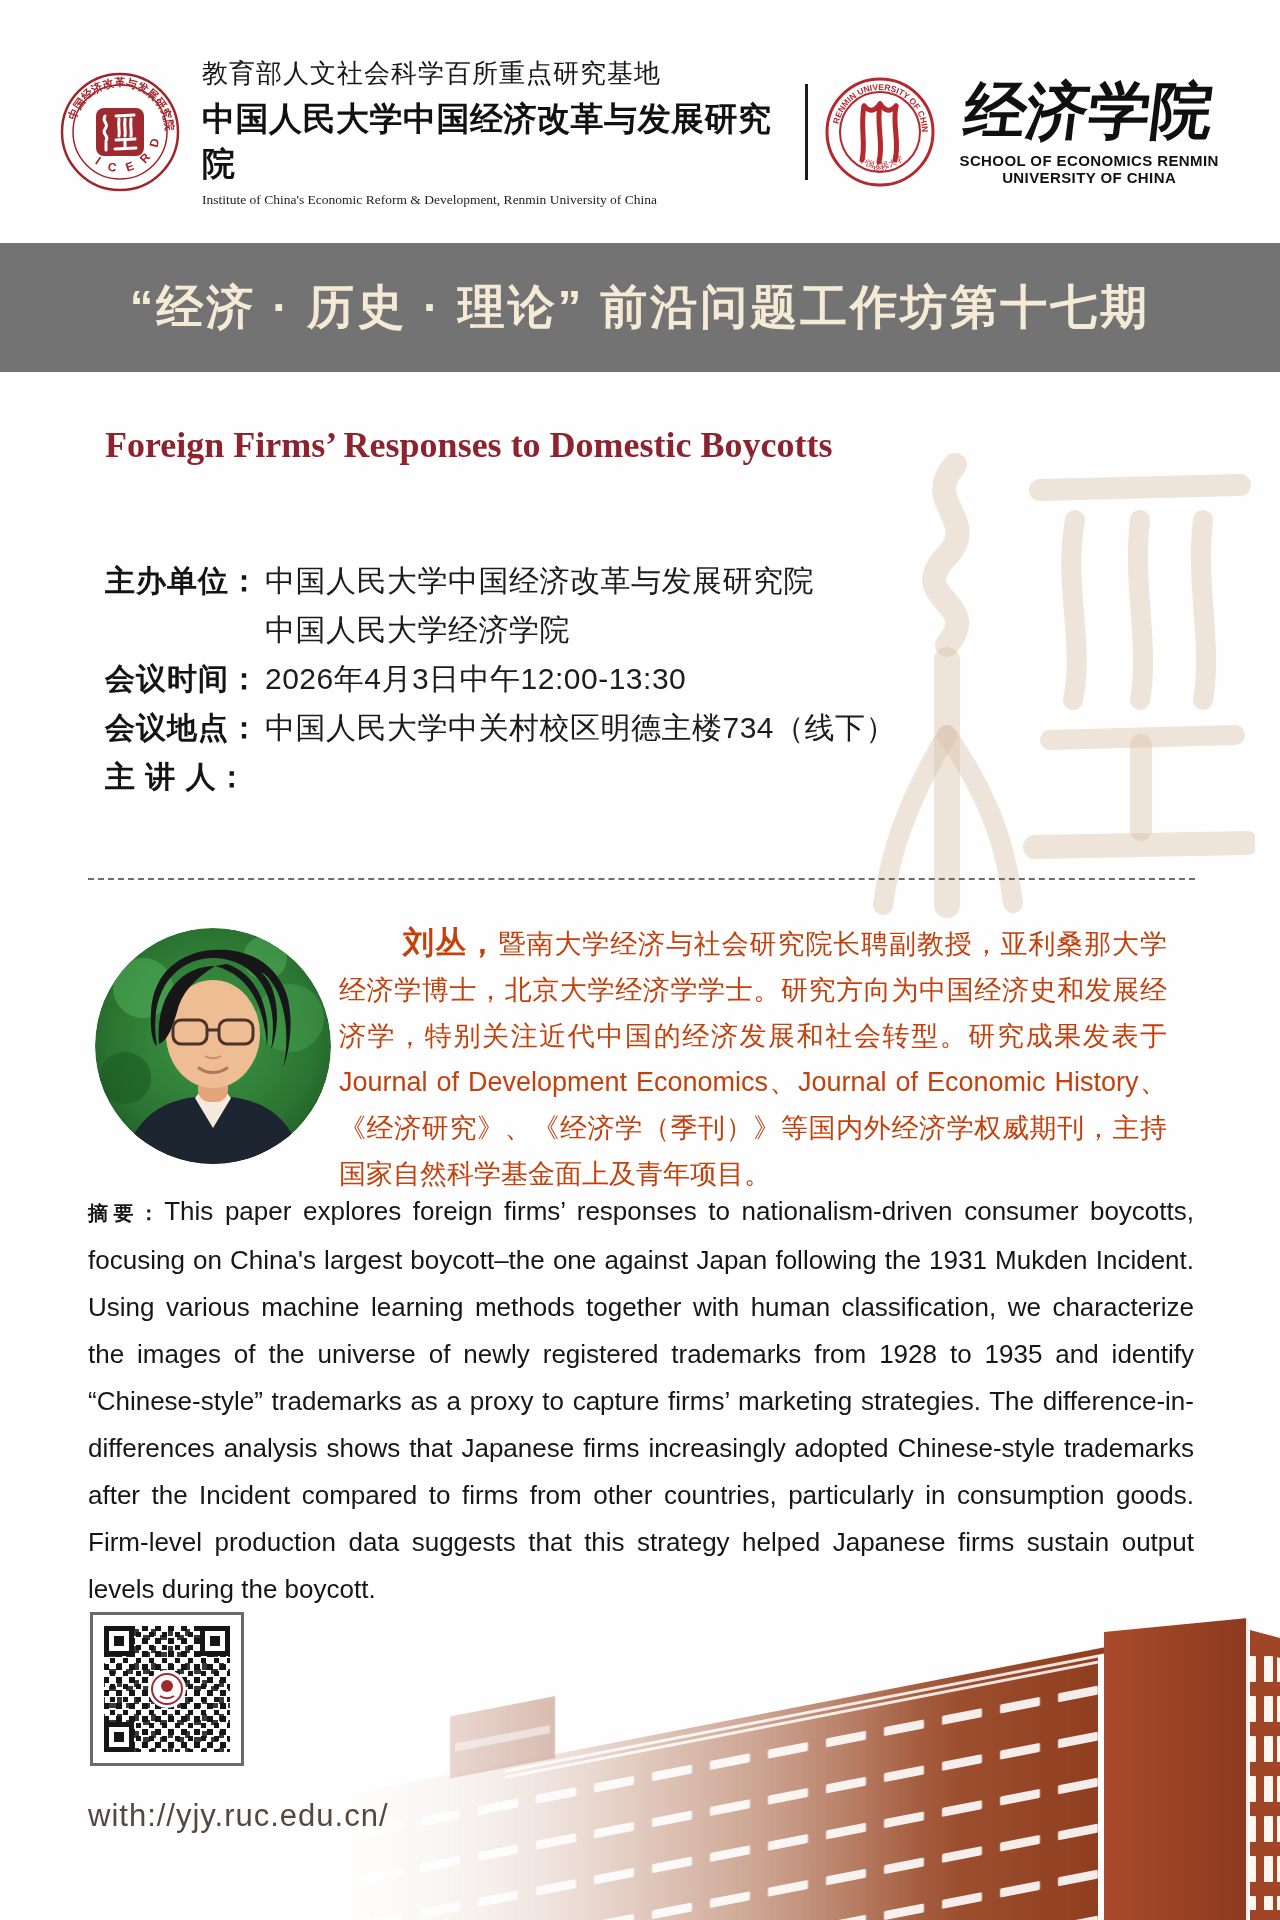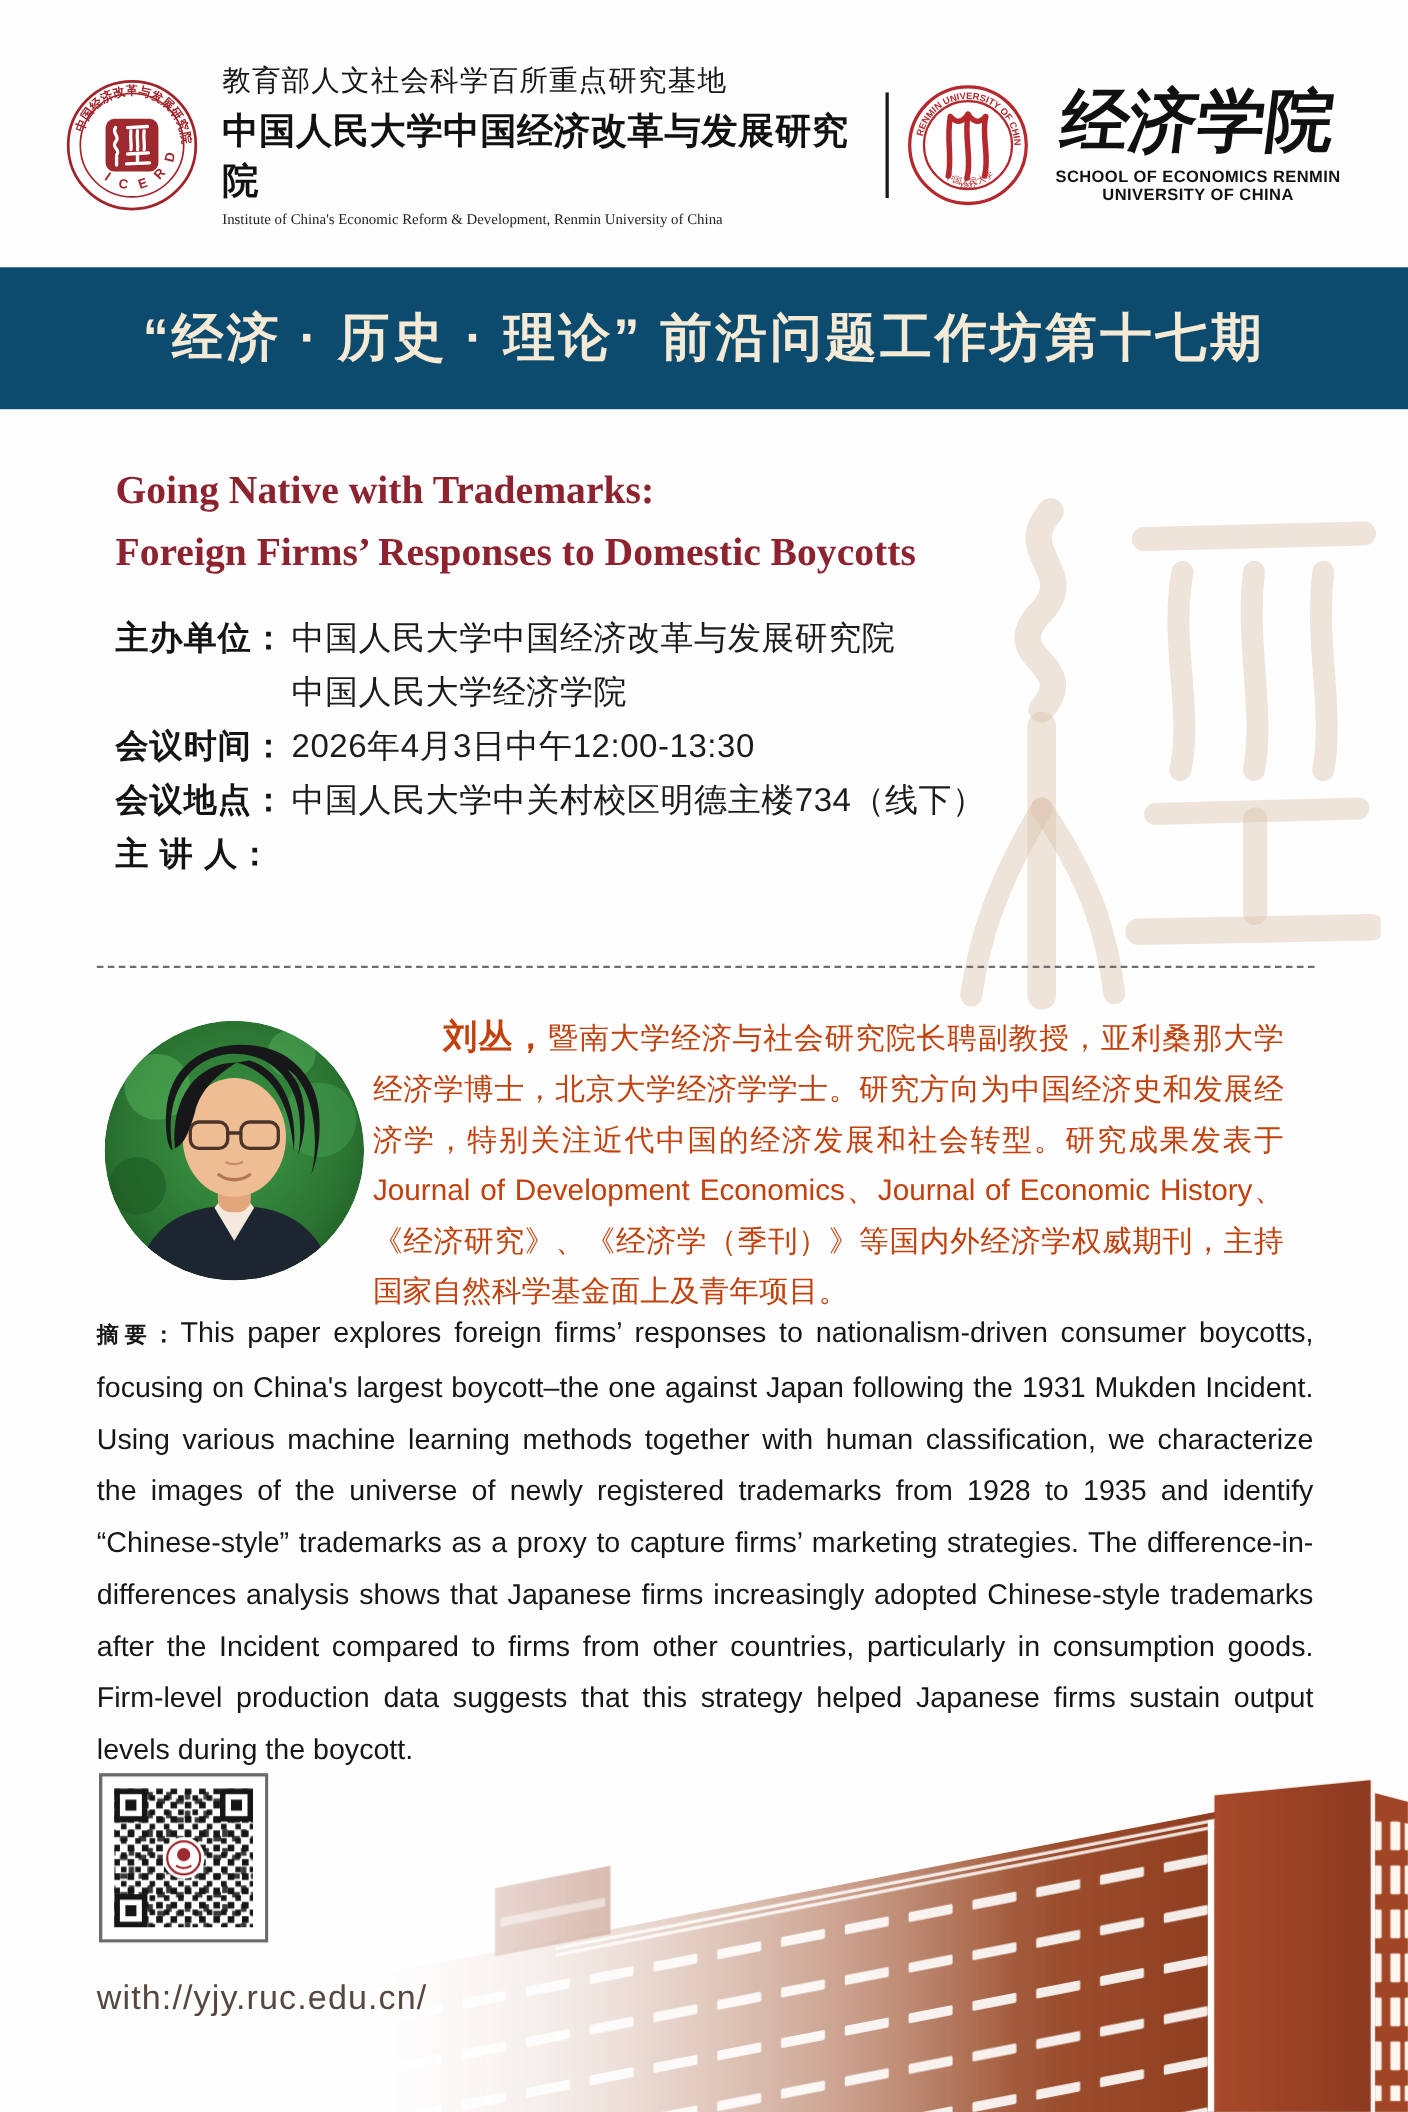--- a/index.html
+++ b/index.html
@@ -15,21 +15,21 @@
   .org{margin-left:20px;width:615px;}
   .org-l1{font-size:26px;font-weight:400;color:#181818;letter-spacing:1px;}
   .org-l2{font-size:33px;font-weight:700;color:#111;font-family:"Liberation Serif","DejaVu Serif",serif;margin-top:6px;letter-spacing:.5px;}
   .org-l3{font-size:13.5px;color:#222;font-family:"Liberation Serif","DejaVu Serif",serif;margin-top:5px;}
   .hdr-divider{width:3px;height:96px;background:#1b1b1b;margin:0 16px 0 4px;flex:0 0 auto;}
   .ruc-logo{width:112px;height:112px;flex:0 0 auto;}
   .school{margin-left:14px;width:285px;text-align:center;}
   .school-callig{font-size:62px;font-weight:900;color:#101010;transform:skewX(-7deg);font-family:"Liberation Serif","DejaVu Serif",serif;line-height:66px;}
   .school-cap{font-size:15px;font-weight:700;color:#111;margin-top:8px;letter-spacing:.4px;}
   
-  .banner{position:absolute;top:243px;left:0;width:1280px;height:129px;background:#0c4a6e;
+  .banner{position:absolute;top:243px;left:0;width:1280px;height:129px;background:#737373;
     display:flex;align-items:center;justify-content:center;}
   .banner-text{color:#f4ead6;font-size:47px;font-weight:800;letter-spacing:3px;}
   
   .talk-title{position:absolute;top:417px;left:105px;font-family:"Liberation Serif","DejaVu Serif",serif;
     font-weight:700;font-size:36px;color:#8e2330;line-height:57px;}
   
   .details{position:absolute;top:556px;left:105px;font-size:30px;line-height:49px;}
   .drow{display:flex;}
   .dlabel{font-weight:700;width:160px;flex:0 0 auto;letter-spacing:1px;color:#141414;}
   .dvalue{font-weight:500;color:#1c1c1c;letter-spacing:.5px;}
@@ -189,21 +189,20 @@
     <div class="school-callig">经济学院</div>
     <div class="school-cap">SCHOOL OF ECONOMICS RENMIN UNIVERSITY OF CHINA</div>
   </div>
 </div>
 
 <div class="banner">
   <div class="banner-text">“经济 · 历史 · 理论” 前沿问题工作坊第十七期</div>
 </div>
 
 <div class="talk-title">
-  <div>Going Native with Trademarks:</div>
   <div>Foreign Firms’  Responses to Domestic Boycotts</div>
 </div>
 
 <div class="details">
   <div class="drow">
     <span class="dlabel">主办单位：</span>
     <span class="dvalue">中国人民大学中国经济改革与发展研究院</span>
   </div>
   <div class="drow">
     <span class="dlabel"></span>

